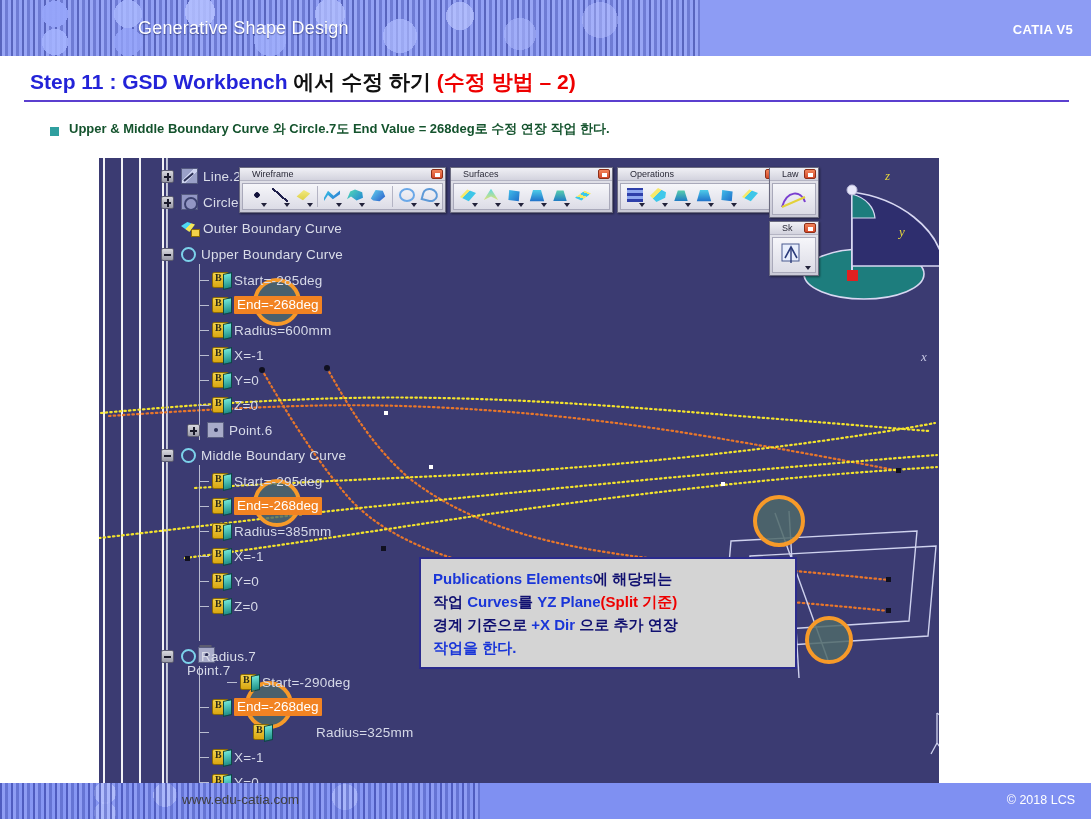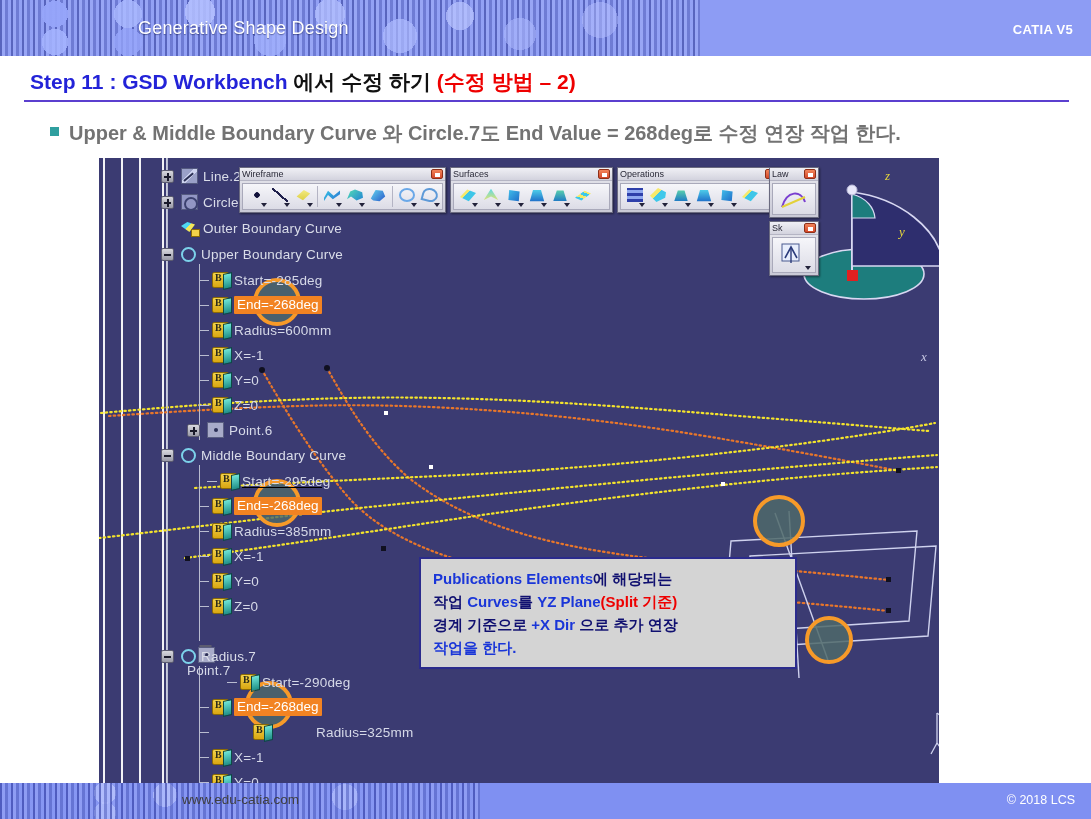--- a/index.html
+++ b/index.html
@@ -67,21 +67,21 @@
 
   
   .bullet-row {
     position: absolute; left: 50px; top: 120px;
     display: flex; align-items: flex-start; gap: 10px;
   }
   .bullet-sq {
     width: 9px; height: 9px; background: #2f9f9f; margin-top: 7px; flex: none;
   }
   .bullet-text {
-    font-size: 20px; font-weight: 700; color: #737373; white-space: nowrap;
+    font-size: 13px; font-weight: 700; color: #14532d; white-space: nowrap;
   }
 
   
   .catia {
     position: absolute; left: 99px; top: 158px; width: 840px; height: 628px;
     background: #3b3b72; overflow: hidden;
   }
   
   .vline { position: absolute; top: 0; height: 628px; width: 2px; background: #f2f2f6; }
 
@@ -170,21 +170,21 @@
 
   
   .tbar {
     position: absolute;
     background: linear-gradient(#e9e9ef, #c9c9d6);
     border: 1px solid #6b6b80;
     box-shadow: 1px 1px 2px rgba(0,0,0,.45);
   }
   .tbar-cap {
     height: 13px; display:flex; align-items:center; justify-content: space-between;
-    padding: 0 2px 0 2px;
+    padding: 0 2px 0 12px;
     background: linear-gradient(#f0f0f5, #d3d3de);
     border-bottom: 1px solid #b5b5c4;
   }
   .tbar-cap span { font-size: 9px; color: #2a2a38; line-height: 11px; }
   .cap-x {
     width: 12px; height: 10px; background: linear-gradient(#f2845a,#d4482a);
     border: 1px solid #8d2f18; border-radius: 2px; position: relative;
   }
   .cap-x::after {
     content:""; position:absolute; left:3px; top:3px; width:5px; height:4px;
@@ -427,21 +427,21 @@
         <div class="ic ic-point"></div>
         <div class="tlabel">Point.6</div>
       </div>
 
       <div class="trow" style="left:62px; top:285px;">
         <div class="exp" style="position:relative; left:0; margin-right:7px;"></div>
         <div class="ic ic-circle"></div>
         <div class="tlabel node">Middle Boundary Curve</div>
       </div>
 
-      <div class="trow" style="left:108px; top:311px;text-decoration:underline;">
+      <div class="trow" style="left:100px; top:311px;">
         <div class="conn" style="position:relative; width:10px; margin-right:3px;"></div>
         <div class="ic ic-param"></div>
         <div class="tlabel">Start=-295deg</div>
       </div>
       <div class="trow" style="left:100px; top:336px;">
         <div class="conn" style="position:relative; width:10px; margin-right:3px;"></div>
         <div class="ic ic-param"></div>
         <div class="hl">End=-268deg</div>
       </div>
       <div class="trow" style="left:100px; top:361px;">

